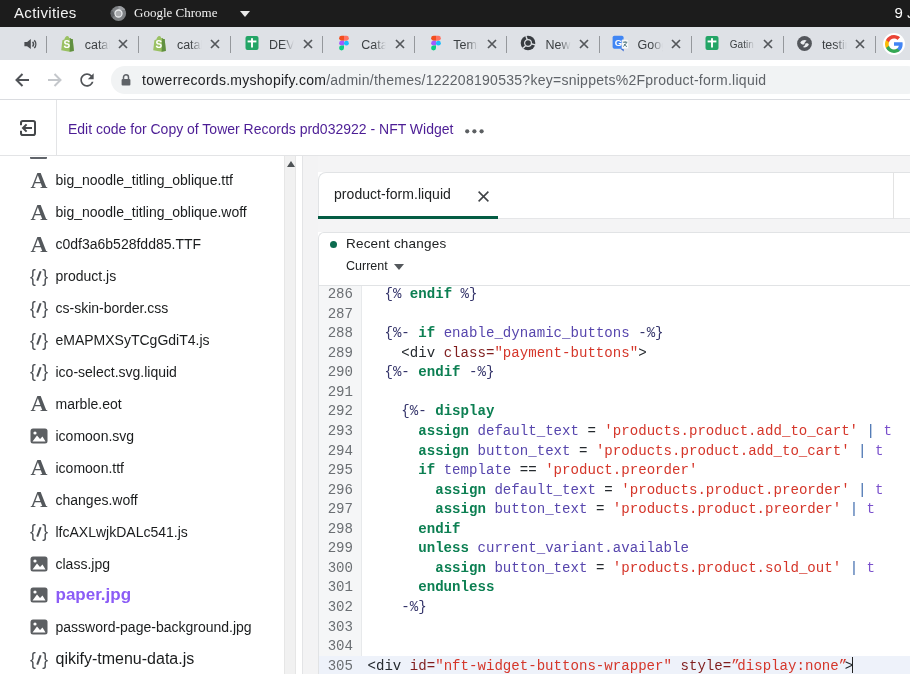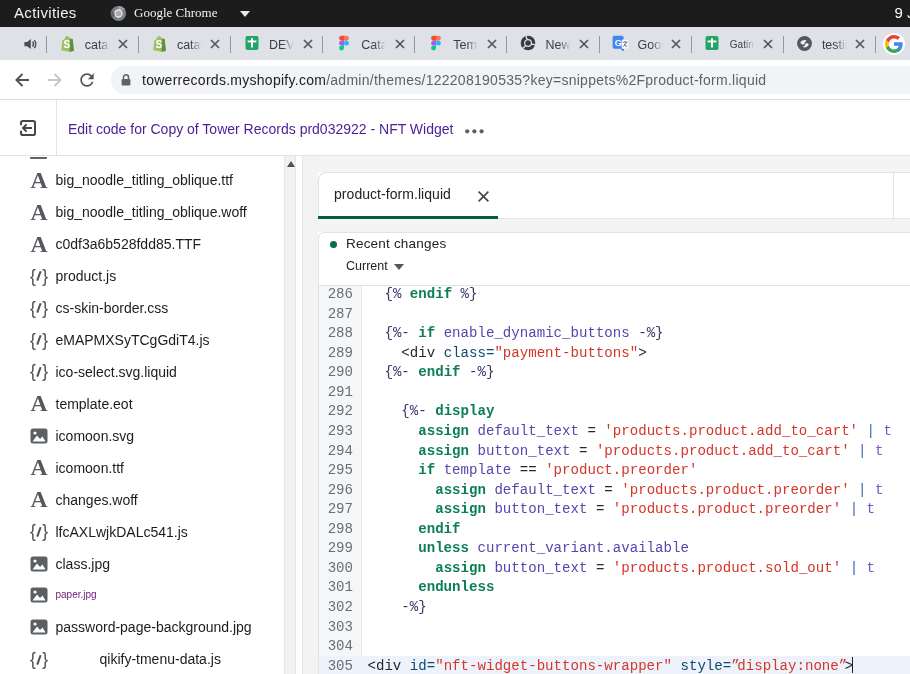--- a/index.html
+++ b/index.html
@@ -6,21 +6,21 @@
   svg { display:block; }
   html,body { width:910px; height:674px; overflow:hidden; background:#fff;
     font-family:"Liberation Sans", sans-serif; }
   .abs { position:absolute; }
   
   .k { color:#0c7f52; font-weight:bold; }
   .s { color:#d5362a; }
   .v { color:#5746ad; } .f { color:#7a50cc; }
   .b { color:#35356b; }
   .pi { color:#3866aa; }
-  .a { color:#0c4a6e;text-align:right; }
+  .a { color:#7f1d1d;text-align:right; }
 </style>
 </head>
 <body>
 
 <div class="abs" style="left:0;top:0;width:910px;height:27px;background:#1c1c1c;"></div>
 <div class="abs" style="left:14px;top:4px;color:#f2f2f2;font-size:15px;letter-spacing:0.35px;line-height:18px;">Activities</div>
 <div class="abs" style="left:110px;top:5px;width:17px;height:17px;">
   <svg width="17" height="17" viewBox="0 0 17 17">
     <circle cx="8.5" cy="8.5" r="7.6" fill="#7e8184"></circle>
     <path d="M8.5 .9 A7.6 7.6 0 0 1 15.3 5 L8.5 5 Z" fill="#9b9ea2"></path>
@@ -273,21 +273,21 @@
     <span style="display:flex;align-items:center;">
       <span style="font-size:17.5px;color:#4d5156;">{</span>
       <span style="display:inline-block;width:2.4px;height:9.5px;background:#4d5156;transform:rotate(20deg);margin:0 2px;"></span>
       <span style="font-size:17.5px;color:#4d5156;">}</span>
     </span>
   </div>
 <div class="abs" style="left:55.5px;top:363.9px;font-size:14px;line-height:16px;color:#1a1c1d;white-space:nowrap;">ico-select.svg.liquid</div>
 <div class="abs" style="left:28px;top:393.8px;width:22px;height:20px;display:flex;align-items:center;justify-content:center;">
     <span style="font-family:'Liberation Serif',serif;font-weight:bold;font-size:23.5px;color:#54585c;">A</span>
   </div>
-<div class="abs" style="left:55.5px;top:395.8px;font-size:14px;line-height:16px;color:#1a1c1d;white-space:nowrap;">template.eot</div>
+<div class="abs" style="left:55.5px;top:395.8px;font-size:14px;line-height:16px;color:#1a1c1d;white-space:nowrap;">marble.eot</div>
 <div class="abs" style="left:28px;top:425.7px;width:22px;height:20px;display:flex;align-items:center;justify-content:center;">
     <svg width="18" height="16" viewBox="0 0 18 16">
       <rect x="0.5" y="0.5" width="17" height="15" rx="2.5" fill="#5c5f62"></rect>
       <circle cx="5" cy="5" r="1.6" fill="#fff"></circle>
       <path d="M2.5 13.5 L7 7.5 L10 11 L12.5 8.5 L15.5 13.5 Z" fill="#fff"></path>
     </svg>
   </div>
 <div class="abs" style="left:55.5px;top:427.7px;font-size:14px;line-height:16px;color:#1a1c1d;white-space:nowrap;">icomoon.svg</div>
 <div class="abs" style="left:28px;top:457.7px;width:22px;height:20px;display:flex;align-items:center;justify-content:center;">
     <span style="font-family:'Liberation Serif',serif;font-weight:bold;font-size:23.5px;color:#54585c;">A</span>
@@ -313,37 +313,37 @@
     </svg>
   </div>
 <div class="abs" style="left:55.5px;top:555.5px;font-size:14px;line-height:16px;color:#1a1c1d;white-space:nowrap;">class.jpg</div>
 <div class="abs" style="left:28px;top:585.4px;width:22px;height:20px;display:flex;align-items:center;justify-content:center;">
     <svg width="18" height="16" viewBox="0 0 18 16">
       <rect x="0.5" y="0.5" width="17" height="15" rx="2.5" fill="#5c5f62"></rect>
       <circle cx="5" cy="5" r="1.6" fill="#fff"></circle>
       <path d="M2.5 13.5 L7 7.5 L10 11 L12.5 8.5 L15.5 13.5 Z" fill="#fff"></path>
     </svg>
   </div>
-<div class="abs" style="left:55.5px;top:587.4px;font-size:10px;line-height:16px;color:#701a75;white-space:nowrap;">paper.jpg</div>
+<div class="abs" style="left:55.5px;top:587.4px;font-size:17px;line-height:16px;color:#8b5cf6;white-space:nowrap;font-weight:bold;">paper.jpg</div>
 <div class="abs" style="left:28px;top:617.3px;width:22px;height:20px;display:flex;align-items:center;justify-content:center;">
     <svg width="18" height="16" viewBox="0 0 18 16">
       <rect x="0.5" y="0.5" width="17" height="15" rx="2.5" fill="#5c5f62"></rect>
       <circle cx="5" cy="5" r="1.6" fill="#fff"></circle>
       <path d="M2.5 13.5 L7 7.5 L10 11 L12.5 8.5 L15.5 13.5 Z" fill="#fff"></path>
     </svg>
   </div>
 <div class="abs" style="left:55.5px;top:619.3px;font-size:14px;line-height:16px;color:#1a1c1d;white-space:nowrap;">password-page-background.jpg</div>
 <div class="abs" style="left:28px;top:649.3px;width:22px;height:20px;display:flex;align-items:center;justify-content:center;">
     <span style="display:flex;align-items:center;">
       <span style="font-size:17.5px;color:#4d5156;">{</span>
       <span style="display:inline-block;width:2.4px;height:9.5px;background:#4d5156;transform:rotate(20deg);margin:0 2px;"></span>
       <span style="font-size:17.5px;color:#4d5156;">}</span>
     </span>
   </div>
-<div class="abs" style="left:55.5px;top:651.3px;font-size:14px;line-height:16px;color:#1a1c1d;white-space:nowrap;margin-left:44px;">qikify-tmenu-data.js</div>
+<div class="abs" style="left:55.5px;top:651.3px;font-size:16px;line-height:16px;color:#1a1c1d;white-space:nowrap;">qikify-tmenu-data.js</div>
 
 <div class="abs" style="left:30px;top:156.5px;width:17px;height:2px;background:#60646a;border-radius:0 0 1px 1px;"></div>
 
 <div class="abs" style="left:284px;top:156px;width:12px;height:518px;background:#f1f1f1;border-left:1px solid #e6e6e6;border-right:1px solid #e6e6e6;"></div>
 <div class="abs" style="left:287px;top:161px;width:0;height:0;border-left:4px solid transparent;border-right:4px solid transparent;border-bottom:6px solid #4f5356;"></div>
 
 <div class="abs" style="left:302px;top:156px;width:16px;height:518px;background:#f3f3f4;border-left:1px solid #e3e4e6;"></div>
 
 <div class="abs" style="left:318px;top:156px;width:592px;height:16px;background:#f4f4f5;"></div>
 

